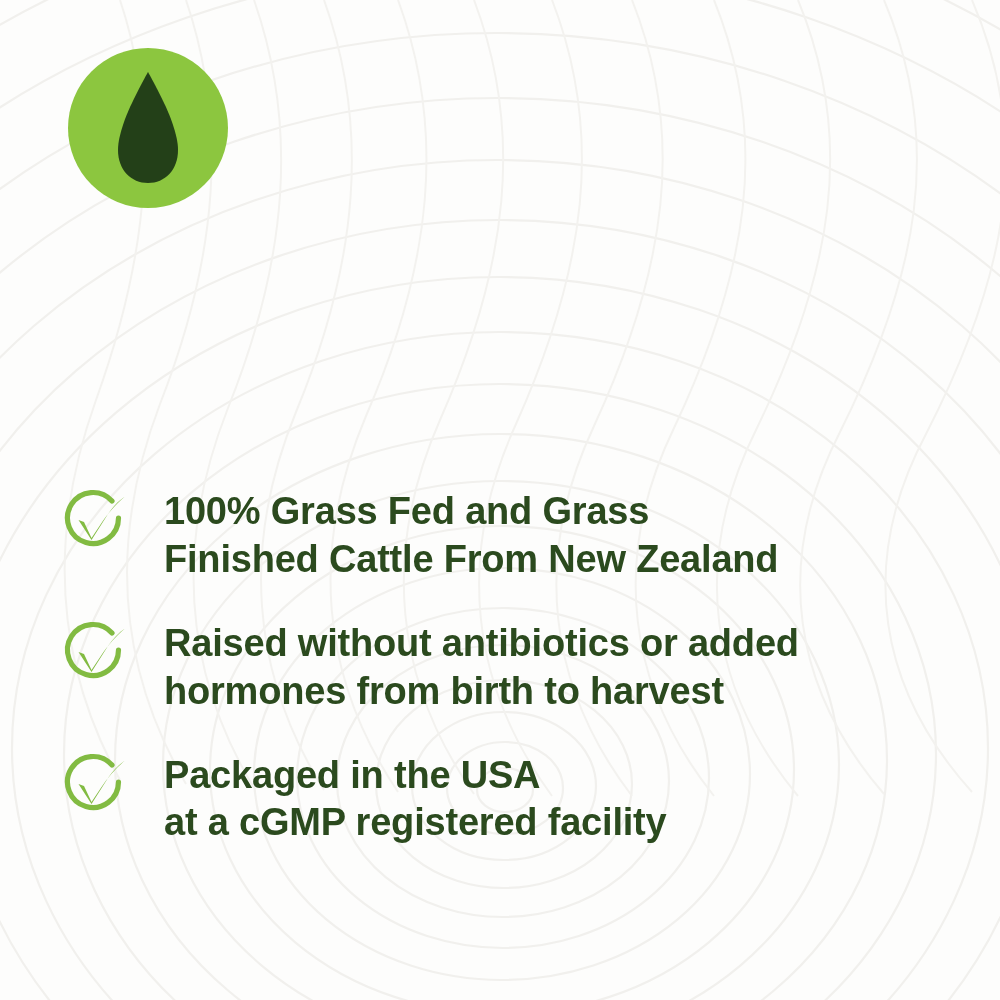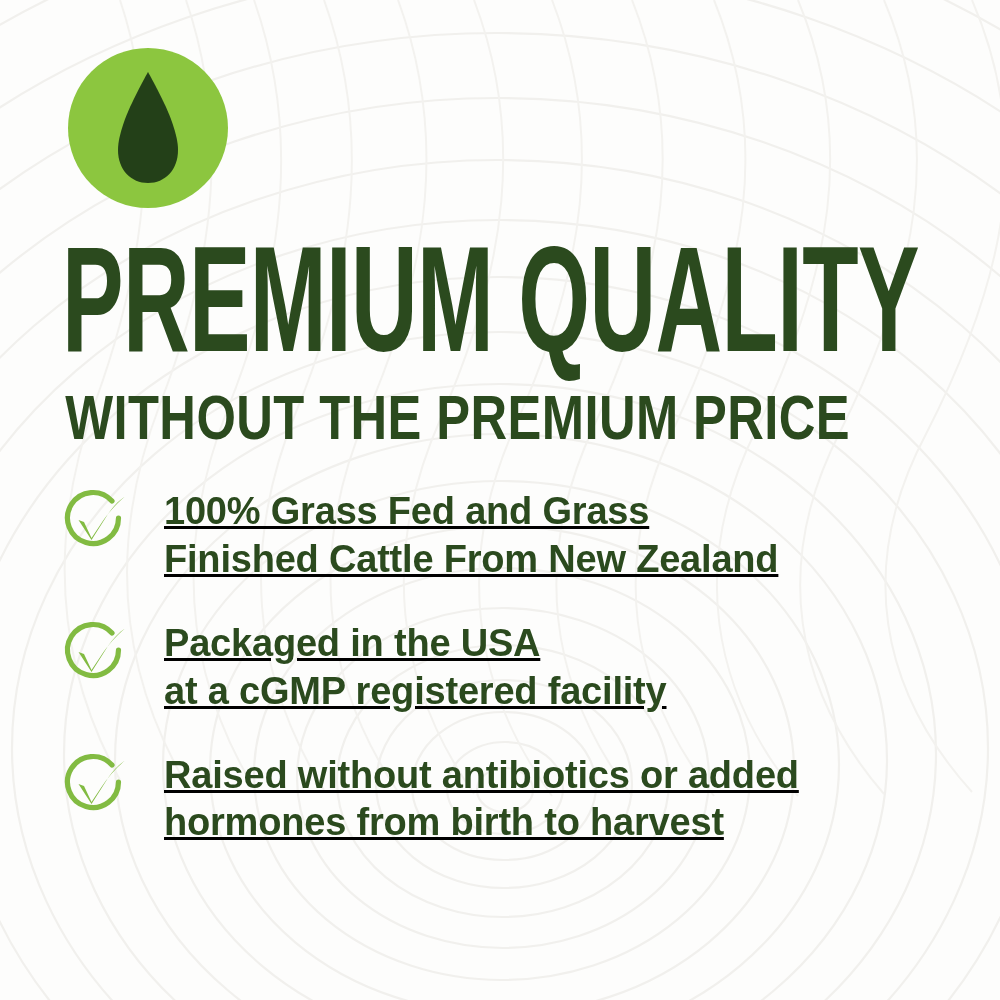--- a/index.html
+++ b/index.html
@@ -94,21 +94,20 @@
     z-index: 2;
     margin: 0;
     padding: 0;
     list-style: none;
   }
 
   .feature-item {
     display: flex;
     align-items: flex-start;
     margin: 0 0 34px 0;
-    text-decoration: underline;
   }
   .feature-item:last-child { margin-bottom: 0; }
 
   .check-icon {
     flex: 0 0 auto;
     width: 70px;
     height: 70px;
     margin-right: 36px;
     margin-top: 2px;
   }
@@ -175,53 +174,49 @@
     <circle cx="80" cy="80" r="80" fill="#8cc63f"></circle>
     <path d="M 80 24
              C 80 24 62 56 56 74
              C 52 86 50 94 50 102
              C 50 122 63 135 80 135
              C 97 135 110 122 110 102
              C 110 94 108 86 104 74
              C 98 56 80 24 80 24 Z" fill="#234018"></path>
   </svg>
 
-  <div class="headline-block">
-    <h1 class="headline">PREMIUM QUALITY</h1>
-    <h2 class="subheadline">WITHOUT THE PREMIUM PRICE</h2>
-  </div>
 
   <ul class="features">
 
     <li class="feature-item">
       <svg class="check-icon" viewBox="0 0 70 70" xmlns="http://www.w3.org/2000/svg">
         <path d="M 54 13 A 25.5 25.5 0 1 0 60.5 30" fill="none" stroke="#82bb42" stroke-width="5.2" stroke-linecap="round"></path>
         <path d="M 20.5 32 L 33.5 52 L 50 26 C 55 18.5 61 12.5 67 8.5
                  C 58.5 15.5 50 25 42.5 36.5 L 33.5 50 L 26 34 Z" fill="#82bb42"></path>
       </svg>
       <div class="feature-text">100% Grass Fed and Grass
 Finished Cattle From New Zealand</div>
     </li>
 
     <li class="feature-item">
       <svg class="check-icon" viewBox="0 0 70 70" xmlns="http://www.w3.org/2000/svg">
         <path d="M 54 13 A 25.5 25.5 0 1 0 60.5 30" fill="none" stroke="#82bb42" stroke-width="5.2" stroke-linecap="round"></path>
         <path d="M 20.5 32 L 33.5 52 L 50 26 C 55 18.5 61 12.5 67 8.5
                  C 58.5 15.5 50 25 42.5 36.5 L 33.5 50 L 26 34 Z" fill="#82bb42"></path>
       </svg>
-      <div class="feature-text">Packaged in the USA
-at a cGMP registered facility</div>
+      <div class="feature-text">Raised without antibiotics or added
+hormones from birth to harvest</div>
     </li>
 
     <li class="feature-item">
       <svg class="check-icon" viewBox="0 0 70 70" xmlns="http://www.w3.org/2000/svg">
         <path d="M 54 13 A 25.5 25.5 0 1 0 60.5 30" fill="none" stroke="#82bb42" stroke-width="5.2" stroke-linecap="round"></path>
         <path d="M 20.5 32 L 33.5 52 L 50 26 C 55 18.5 61 12.5 67 8.5
                  C 58.5 15.5 50 25 42.5 36.5 L 33.5 50 L 26 34 Z" fill="#82bb42"></path>
       </svg>
-      <div class="feature-text">Raised without antibiotics or added
-hormones from birth to harvest</div>
+      <div class="feature-text">Packaged in the USA
+at a cGMP registered facility</div>
     </li>
 
 
   </ul>
 
 </div>
 
 </body></html>

